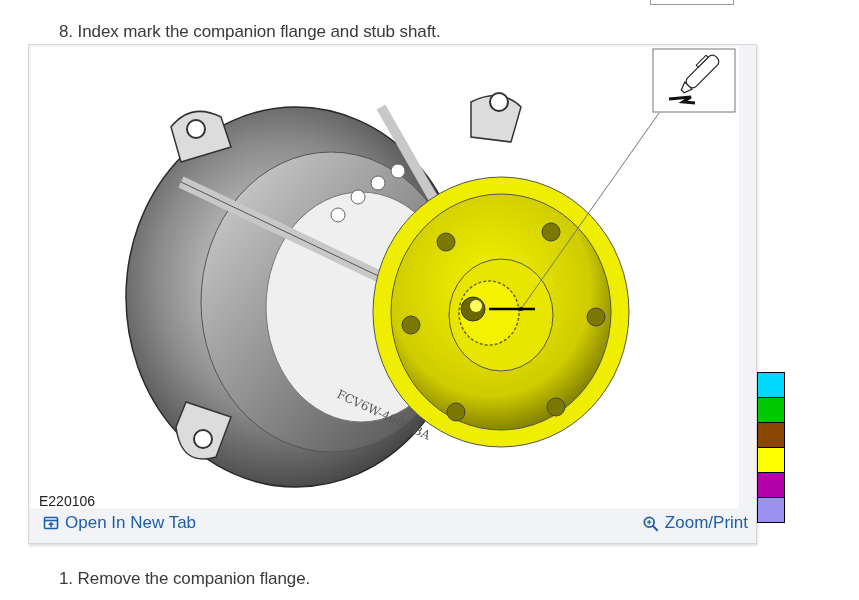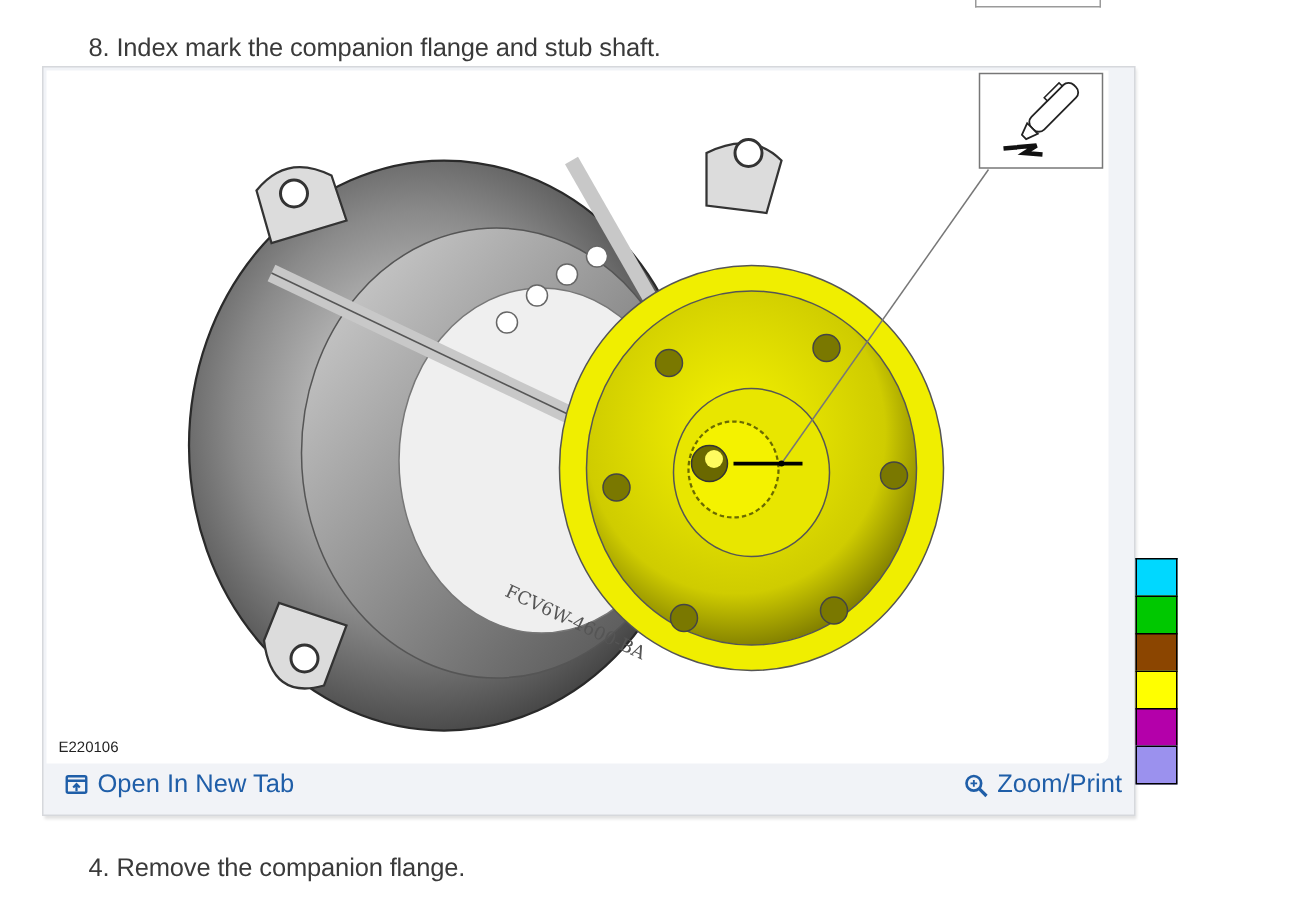--- a/index.html
+++ b/index.html
@@ -9,21 +9,21 @@
              border:1px solid #9a9a9a; border-top:none; background:#fff; }
   .step { position:absolute; left:59px; font-size:17px; color:#3a3a3a; letter-spacing:-0.1px;margin-top:12px; }
   .step8 { top:10px; }
   .step9 { top:557px; }
   .figure { position:absolute; left:28px; top:44px; width:727px; height:498px;
             background:#f1f3f7; border:1px solid #d6d8dc;
             box-shadow:1px 2px 2px rgba(0,0,0,0.12); }
   .imgarea { position:absolute; left:2px; top:2px; width:708px; height:462px;
              background:#ffffff; border-radius:0 0 6px 0; overflow:hidden; }
   .imgarea svg { position:absolute; left:0; top:0; }
-  .figid { position:absolute; left:8px; top:446px; font-size:10px; color:#222; }
+  .figid { position:absolute; left:8px; top:446px; font-size:14px; color:#222; }
   .footer-link { position:absolute; top:468px; font-size:17px; color:#1f5ea8;
                  display:flex; align-items:center; cursor:pointer; }
   .open-link { left:14px; }
   .zoom-link { right:8px;justify-content:space-between; }
   .icon { display:inline-flex; width:16px; height:16px; margin-right:6px; }
   .swatches { position:absolute; left:757px; top:372px; width:28px; }
   .swatch { width:26px; height:24px; border:1px solid #000; border-bottom:none; cursor:pointer; }
   .swatch:last-child { border-bottom:1px solid #000; }
 </style>
 </head>
@@ -138,13 +138,13 @@
 
 <div class="swatches">
   <div class="swatch" style="background: rgb(0, 216, 255);"></div>
   <div class="swatch" style="background: rgb(0, 200, 0);"></div>
   <div class="swatch" style="background: rgb(139, 69, 0);"></div>
   <div class="swatch" style="background: rgb(255, 255, 0);"></div>
   <div class="swatch" style="background: rgb(180, 0, 170);"></div>
   <div class="swatch" style="background: rgb(155, 145, 238);"></div>
 </div>
 
-<div class="step step9">4. Remove the companion flange.</div>
+<div class="step step9">1. Remove the companion flange.</div>
 
 </body></html>

